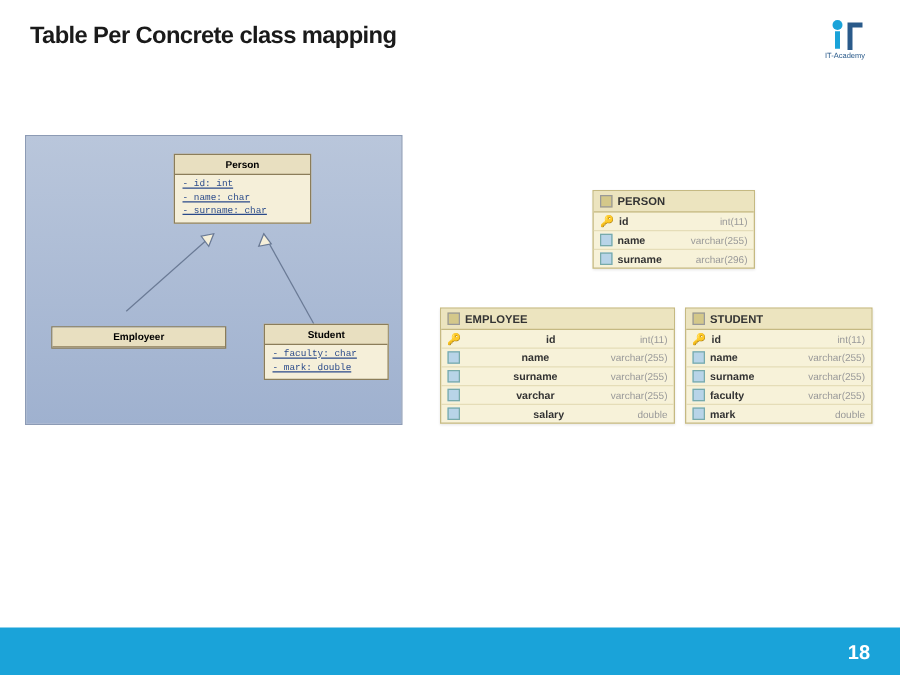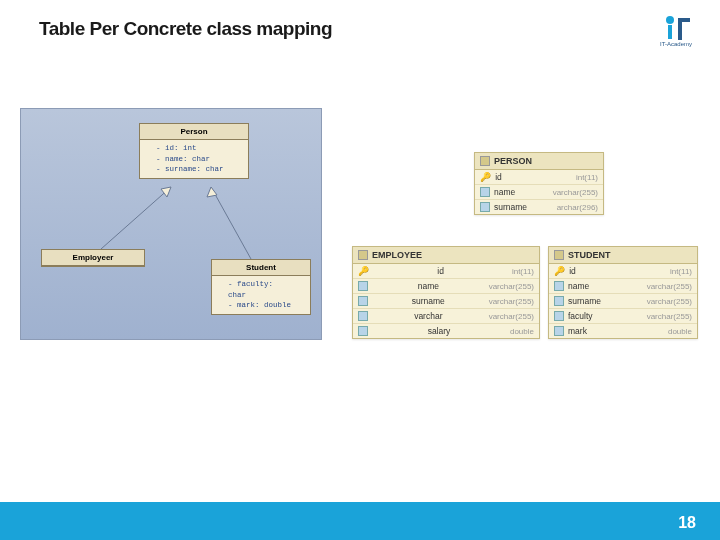--- a/index.html
+++ b/index.html
@@ -5,21 +5,21 @@
   * { box-sizing: border-box; margin: 0; padding: 0; }
   body {
     width: 720px; height: 540px;
     font-family: Arial, sans-serif;
     background: #fff;
     position: relative;
     overflow: hidden;
   }
   .title {
     position: absolute;
-    top: 18px; left: 39px;
+    top: 18px; left: 24px;
     font-family: "Arial Black", Arial, sans-serif;
     font-weight: 900;
     font-size: 19px;
     color: #1a1a1a;
     letter-spacing: -0.5px;
   }
   .logo {
     position: absolute;
     top: 12px; right: 18px;
     width: 44px; height: 36px;
@@ -54,28 +54,29 @@
   }
   .uml-head {
     text-align: center;
     font-weight: bold;
     padding: 3px 0;
     border-bottom: 1px solid #8b7d5a;
     background: #e8dfc0;
     font-size: 8px;
   }
   .uml-body {
-    padding: 3px 16px;
+    padding: 3px 6px;
     font-family: "Courier New", monospace;
     font-size: 7.5px;
     color: #2a4a8a;
     line-height: 1.4;
+    text-decoration: underline;
   }
   #uml-person { top: 14px; left: 118px; width: 110px; }
-  #uml-employer { top: 140px; left: 20px; width: 104px; }
+  #uml-employer { top: 152px; left: 20px; width: 140px; }
   #uml-student { top: 150px; left: 190px; width: 100px; }
   .uml-arrows {
     position: absolute; top: 0; left: 0; width: 100%; height: 100%;
     pointer-events: none;
   }
   
   .db-table {
     position: absolute;
     border: 1px solid #c5b982;
     background: #f7f2d9;
@@ -92,21 +93,21 @@
     color: #333;
   }
   .db-row {
     display: flex;
     padding: 2px 5px;
     border-bottom: 1px solid #e5ddb8;
     align-items: center;
     gap: 4px;
   }
   .db-row:last-child { border-bottom: none; }
-  .db-col-name { flex: 1; font-weight: normal; color: #333; font-size: 8.5px;}
+  .db-col-name { flex: 1; font-weight: bold; color: #333; font-size: 8.5px;}
   .db-col-type { color: #999; font-size: 8px; }
   .ico { width: 10px; height: 10px; display: inline-block; }
   .ico-table { background: #d4c88a; border: 1px solid #999; }
   .ico-key { color: #d4a018; font-size: 9px; }
   .ico-col { background: #b8d4e8; border: 1px solid #7aa; }
   #db-person   { top: 152px; left: 474px; width: 130px; }
   #db-employee { top: 246px; left: 352px; width: 188px; text-align: center; }
   #db-student  { top: 246px; left: 548px; width: 150px; }
 </style>
 </head>

